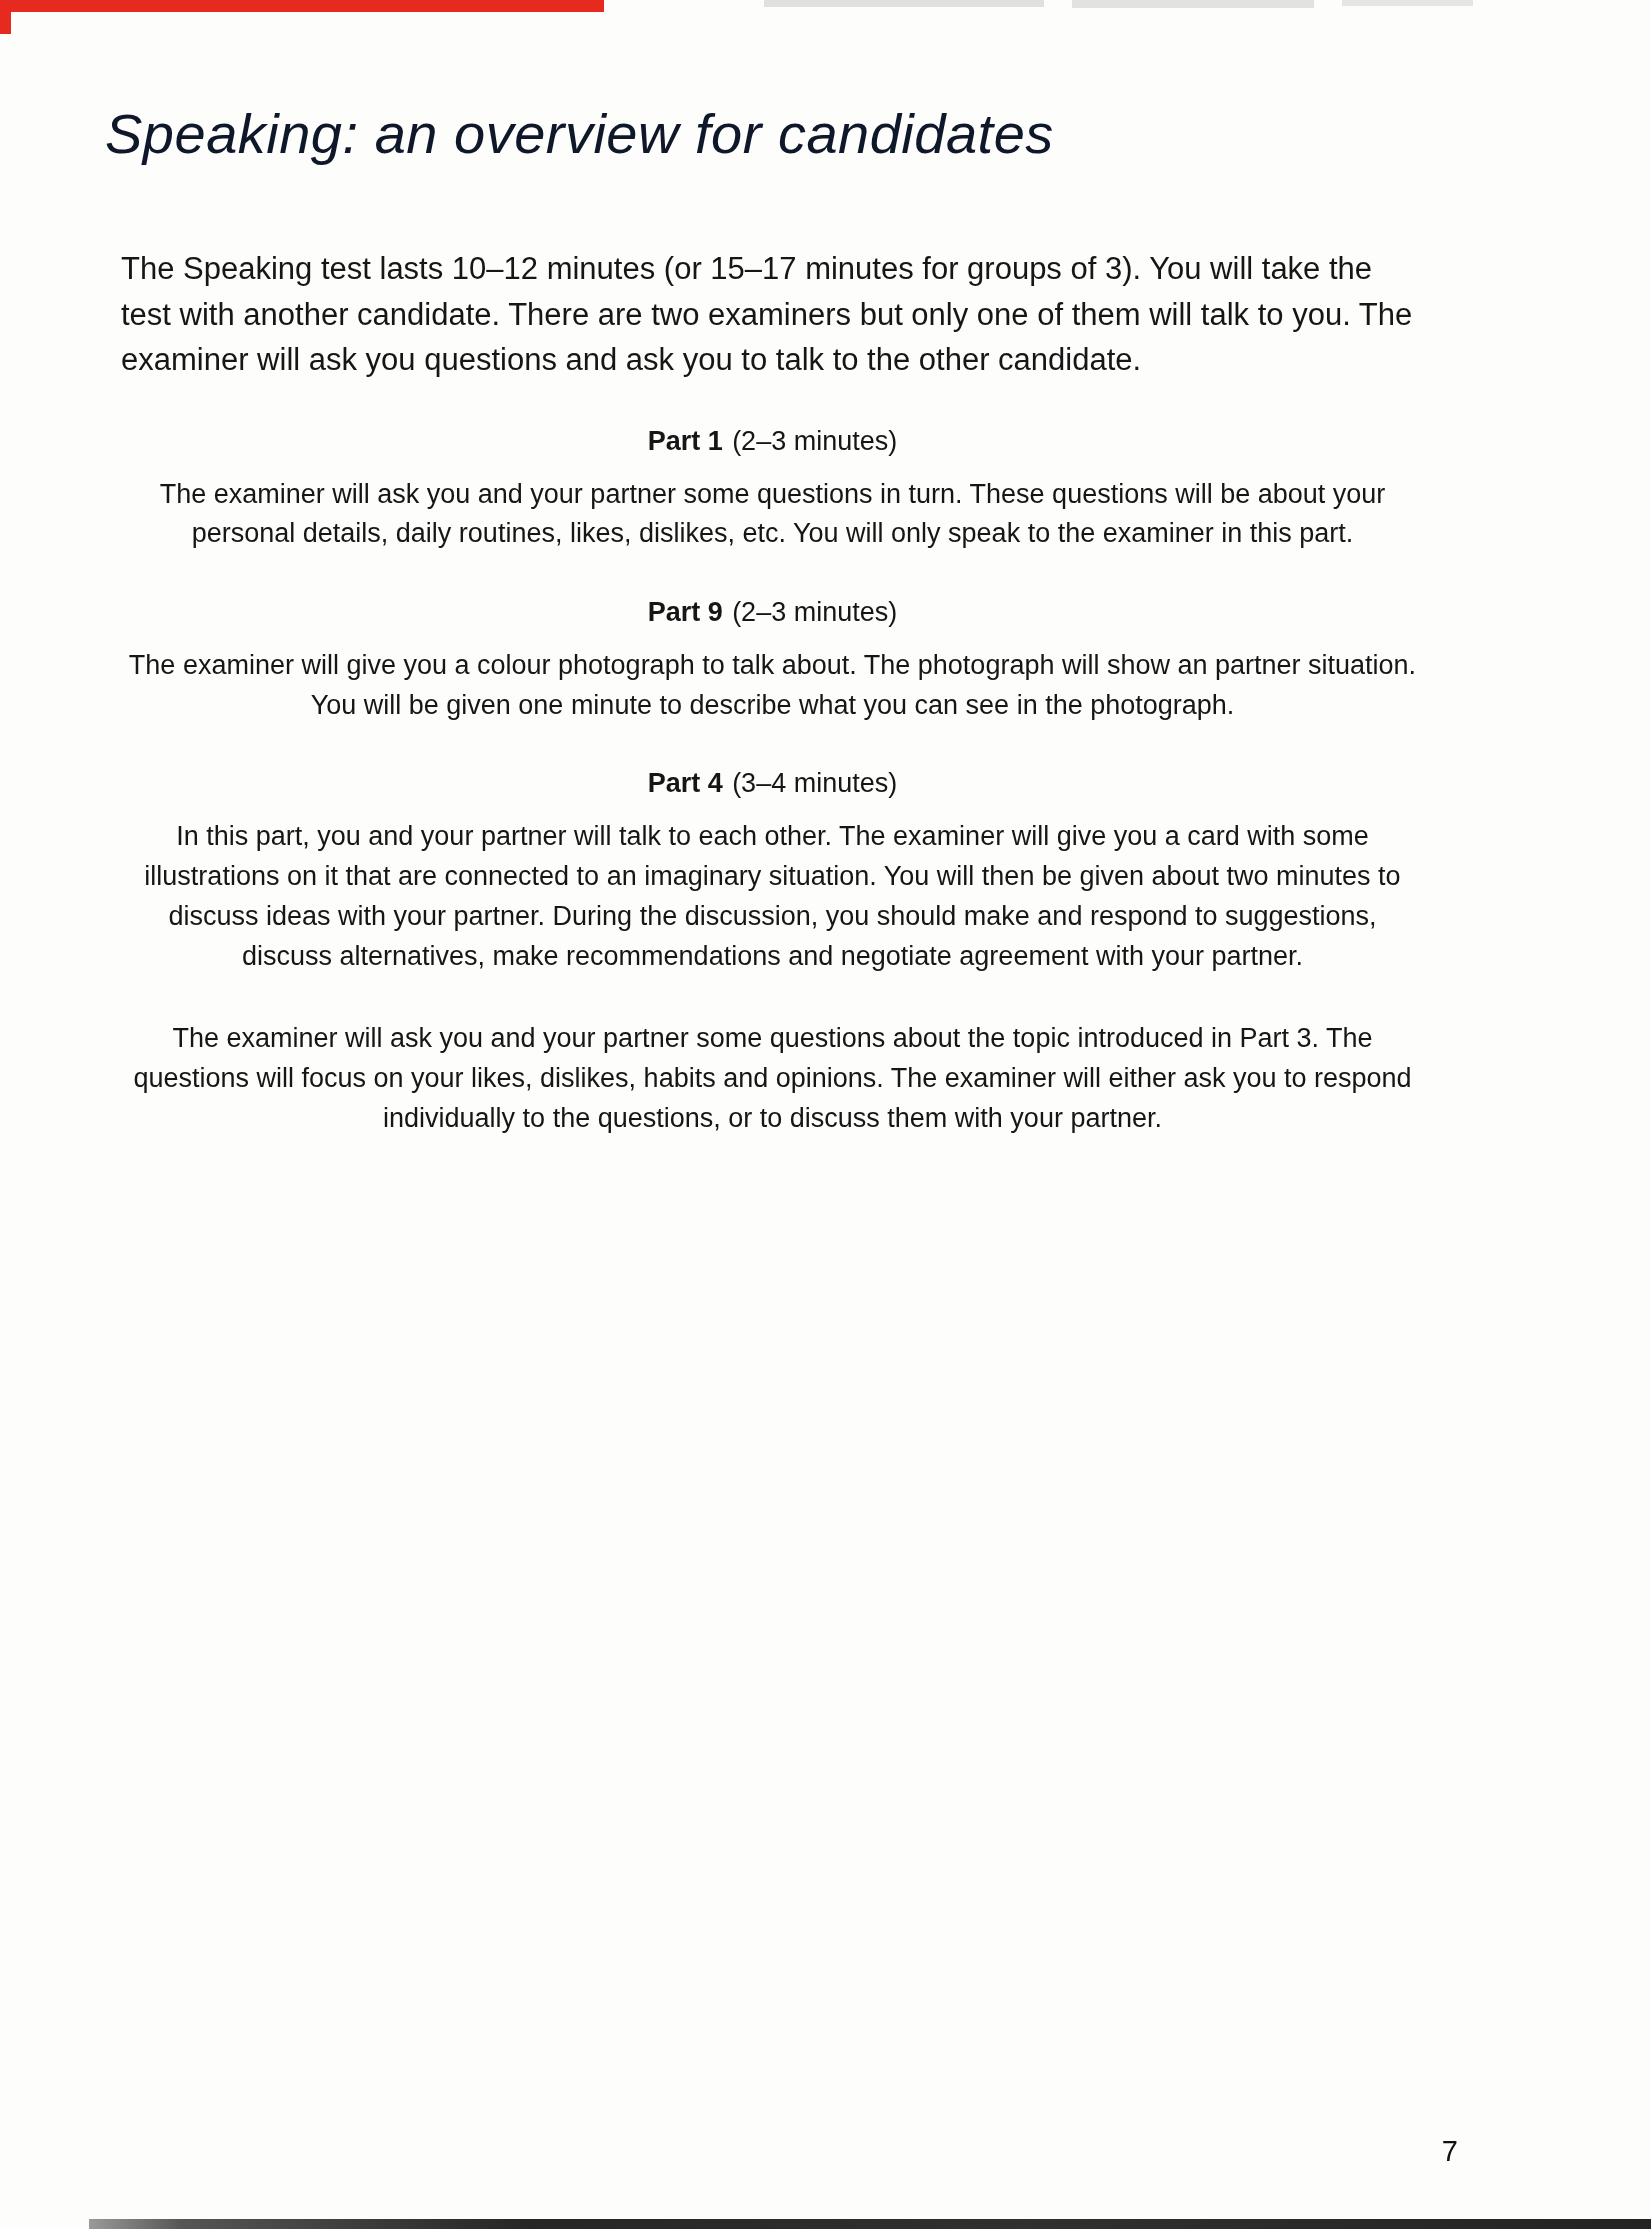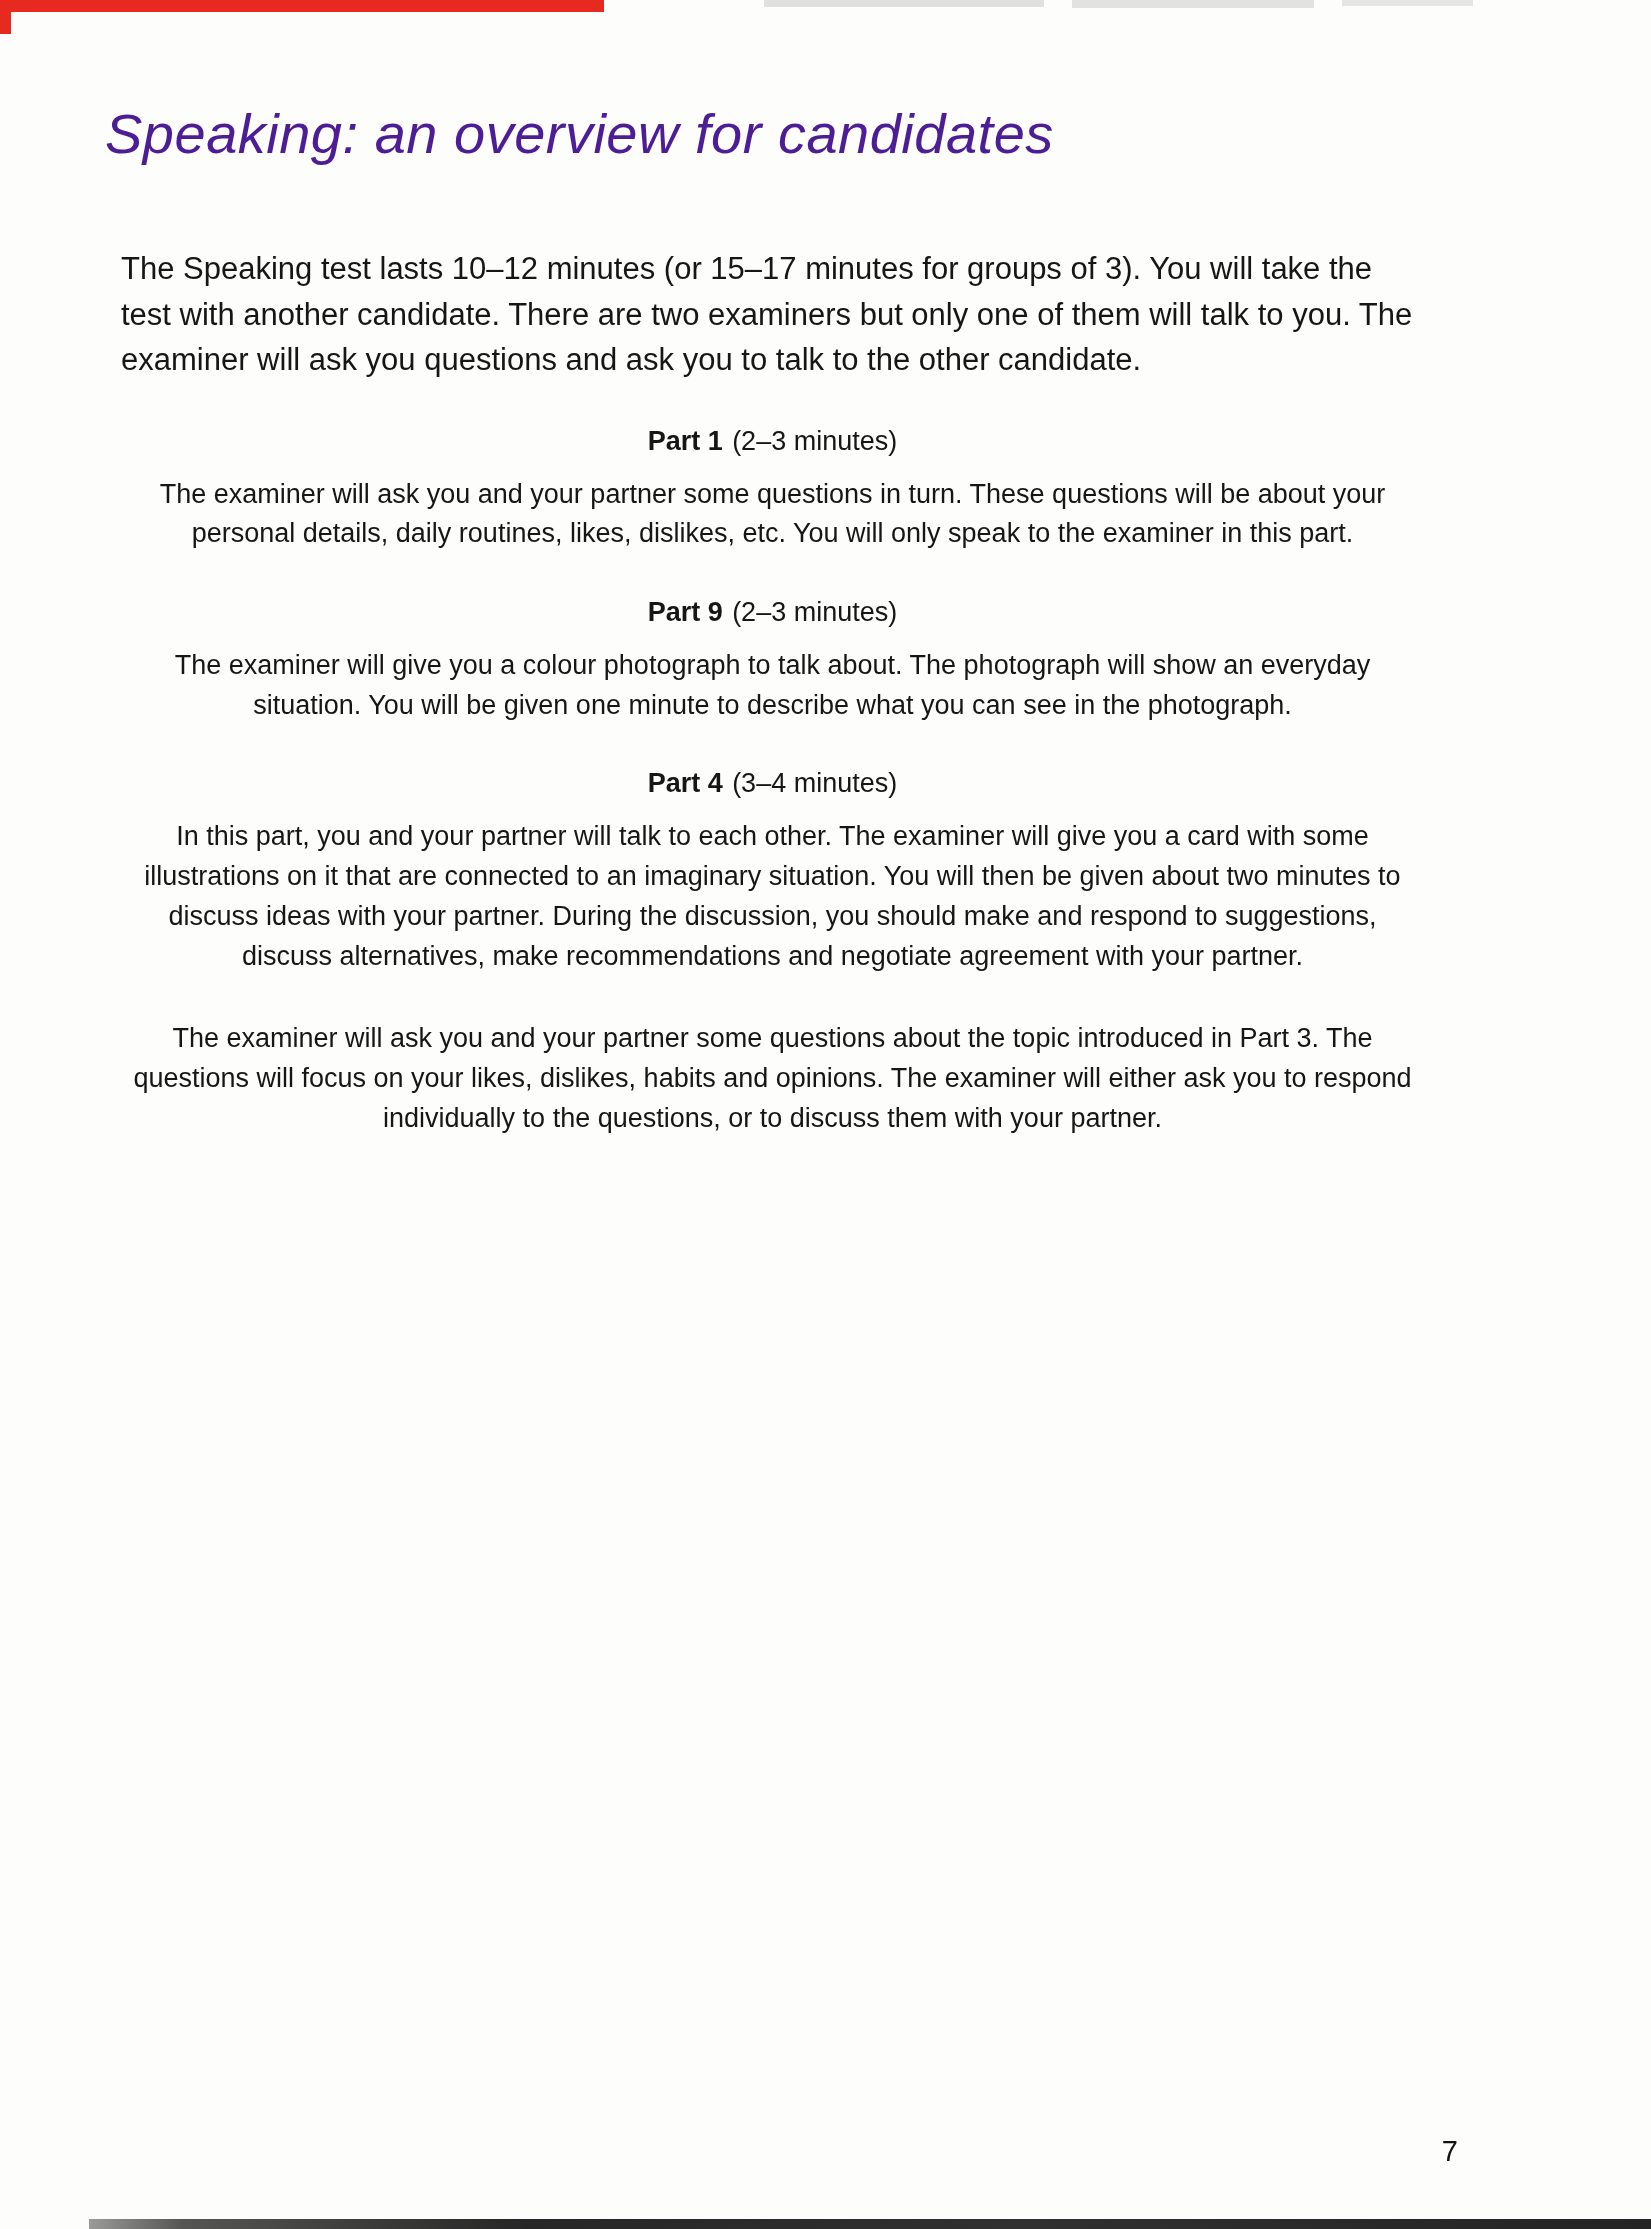--- a/index.html
+++ b/index.html
@@ -33,21 +33,21 @@
     top: 101px;
     left: 105px;
     width: 1335px;
   }
   .doc-title {
     font-style: italic;
     font-weight: 400;
     font-size: 56px;
     letter-spacing: 0.5px;
     margin: 0 0 80px 0;
-    color: #4c1d95;
+    color: #0f172a;
   }
   .intro {
     font-size: 31px;
     line-height: 1.47;
     margin: 16px;
   }
   .section { margin-top: 43px; text-align: center; }
   .sec-head {
     font-size: 27px;
     margin: 0 0 2.8px 0;
@@ -90,21 +90,21 @@
 
   <p class="intro">The Speaking test lasts 10–12 minutes (or 15–17 minutes for groups of 3). You will take the test with another candidate. There are two examiners but only one of them will talk to you. The examiner will ask you questions and ask you to talk to the other candidate.</p>
 
   <div class="section">
     <p class="sec-head"><span class="part-label">Part 1</span><span class="part-duration">(2–3 minutes)</span></p>
     <p class="sec-body">The examiner will ask you and your partner some questions in turn. These questions will be about your personal details, daily routines, likes, dislikes, etc. You will only speak to the examiner in this part.</p>
   </div>
 
   <div class="section">
     <p class="sec-head"><span class="part-label">Part 9</span><span class="part-duration">(2–3 minutes)</span></p>
-    <p class="sec-body">The examiner will give you a colour photograph to talk about. The photograph will show an everyday situation. You will be given one minute to describe what you can see in the photograph.</p>
+    <p class="sec-body">The examiner will give you a colour photograph to talk about. The photograph will show an partner situation. You will be given one minute to describe what you can see in the photograph.</p>
   </div>
 
   <div class="section">
     <p class="sec-head"><span class="part-label">Part 4</span><span class="part-duration">(3–4 minutes)</span></p>
     <p class="sec-body">In this part, you and your partner will talk to each other. The examiner will give you a card with some illustrations on it that are connected to an imaginary situation. You will then be given about two minutes to discuss ideas with your partner. During the discussion, you should make and respond to suggestions, discuss alternatives, make recommendations and negotiate agreement with your partner.</p>
   </div>
 
   <div class="section">
     <p class="sec-body">The examiner will ask you and your partner some questions about the topic introduced in Part 3. The questions will focus on your likes, dislikes, habits and opinions. The examiner will either ask you to respond individually to the questions, or to discuss them with your partner.</p>
   </div>

